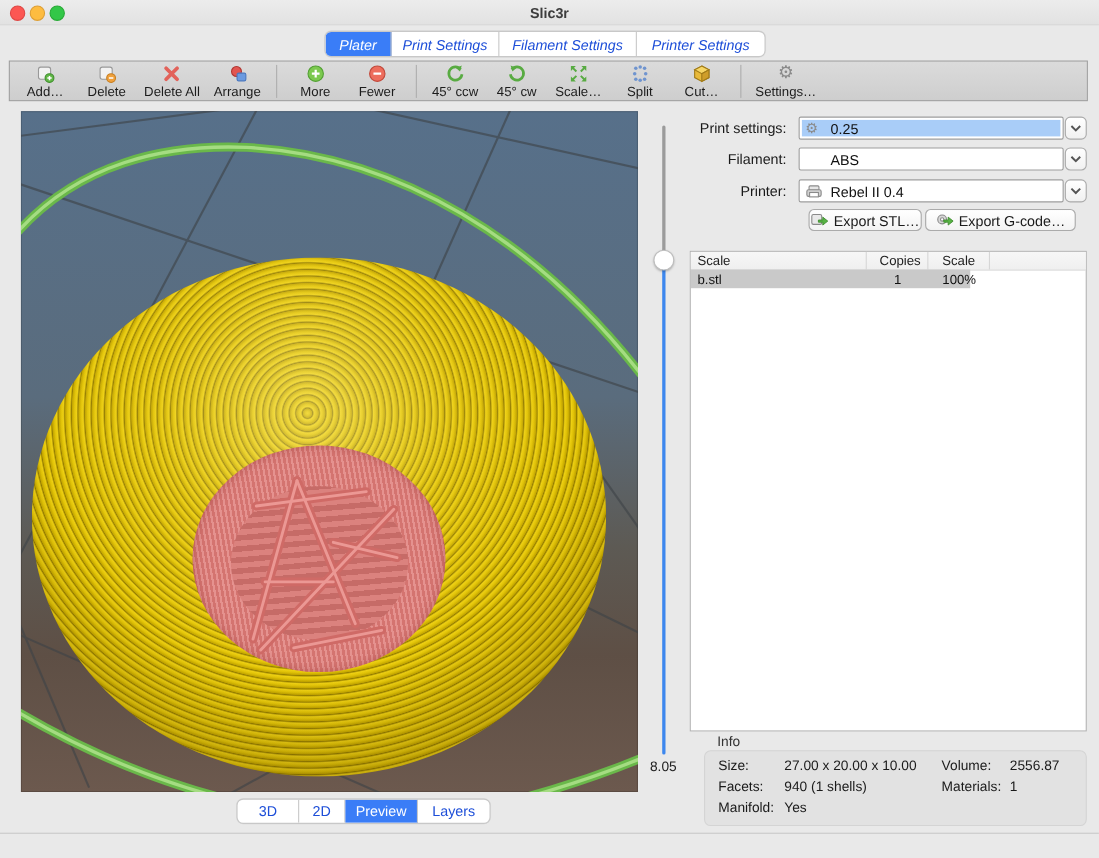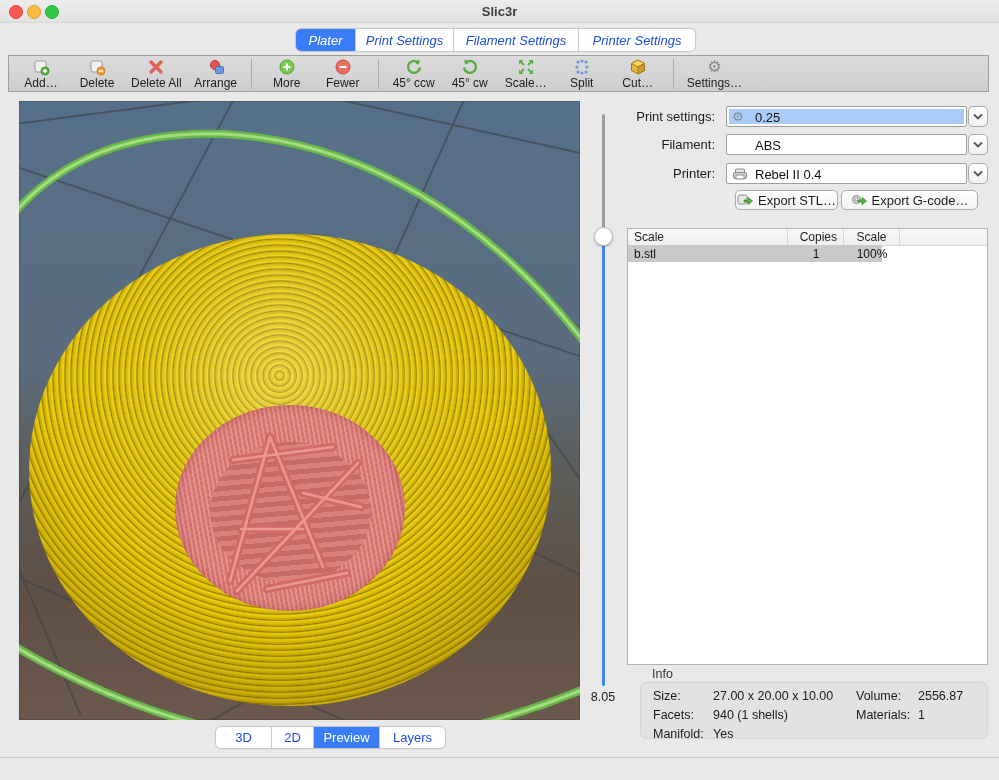--- a/index.html
+++ b/index.html
@@ -79,21 +79,21 @@
   .obj-table{position:absolute;left:627px;top:228px;width:361px;height:437px;box-sizing:border-box;
     background:#fff;border:1px solid #b2b2b2;}
   .obj-head{position:absolute;left:0;top:0;right:0;height:16px;background:linear-gradient(#f7f7f7,#efefef);
     border-bottom:1px solid #d6d6d6;display:flex;font-size:12px;color:#222;}
   .obj-head .hc{box-sizing:border-box;border-right:1px solid #d6d6d6;padding:1px 6px 0 6px;}
   .obj-row-hl{position:absolute;left:0;top:16px;width:254px;height:17px;background:#c9c9c9;}
   .obj-row{position:absolute;left:0;top:16px;right:0;height:17px;font-size:12px;color:#111;display:flex;}
   .obj-row .rc{box-sizing:border-box;padding:2px 6px 0 6px;}
   
   .info-title{position:absolute;left:652px;top:667px;font-size:12.5px;color:#333;}
-  .info-box{position:absolute;left:640px;top:682px;width:348px;height:57px;background:#e2e2e2;
+  .info-box{position:absolute;left:640px;top:682px;width:348px;height:69px;background:#e2e2e2;
     border:1px solid #d4d4d4;border-radius:6px;box-sizing:border-box;}
   .info-grid{position:absolute;left:12px;top:6px;display:grid;grid-template-columns:60px 143px 62px auto;
     grid-auto-rows:19px;font-size:12.5px;color:#1a1a1a;}
   .status-divider{position:absolute;left:0;top:757px;width:999px;height:1px;background:#c9c9c9;}
   
   svg{display:block;}
 </style>
 </head>
 <body>
 

